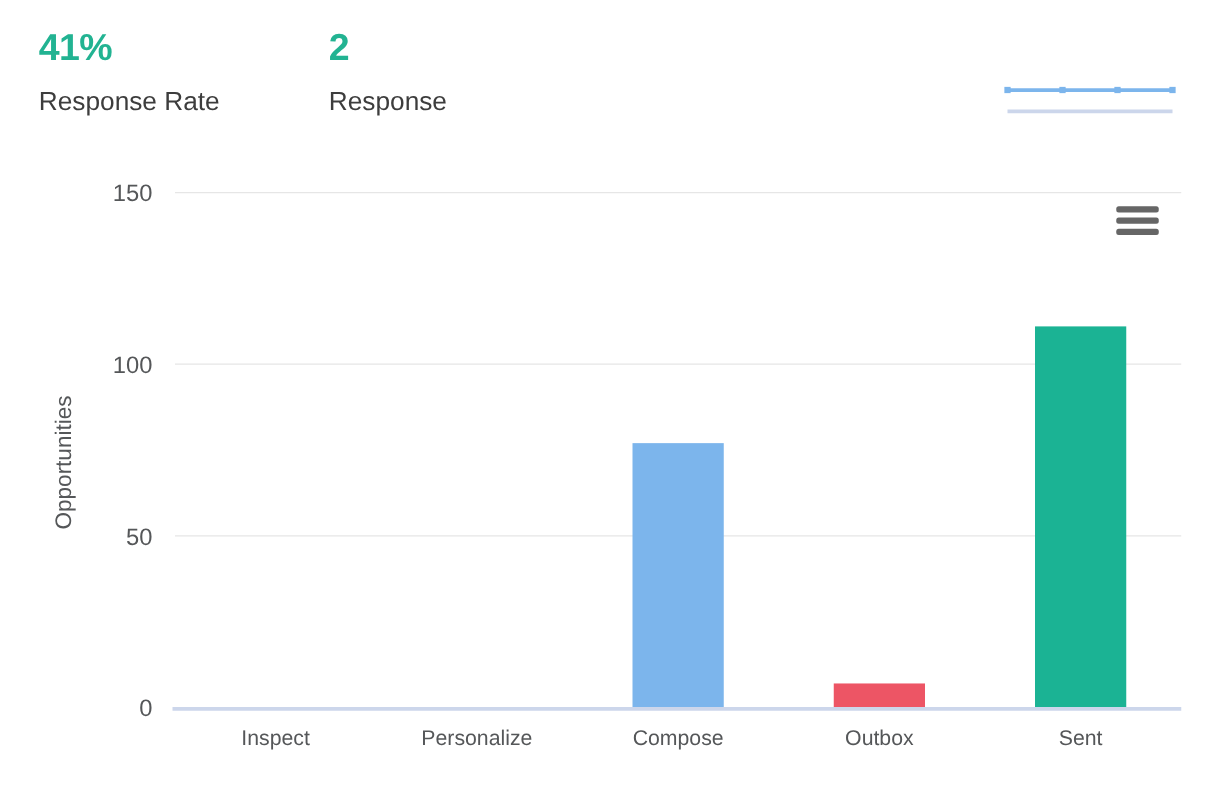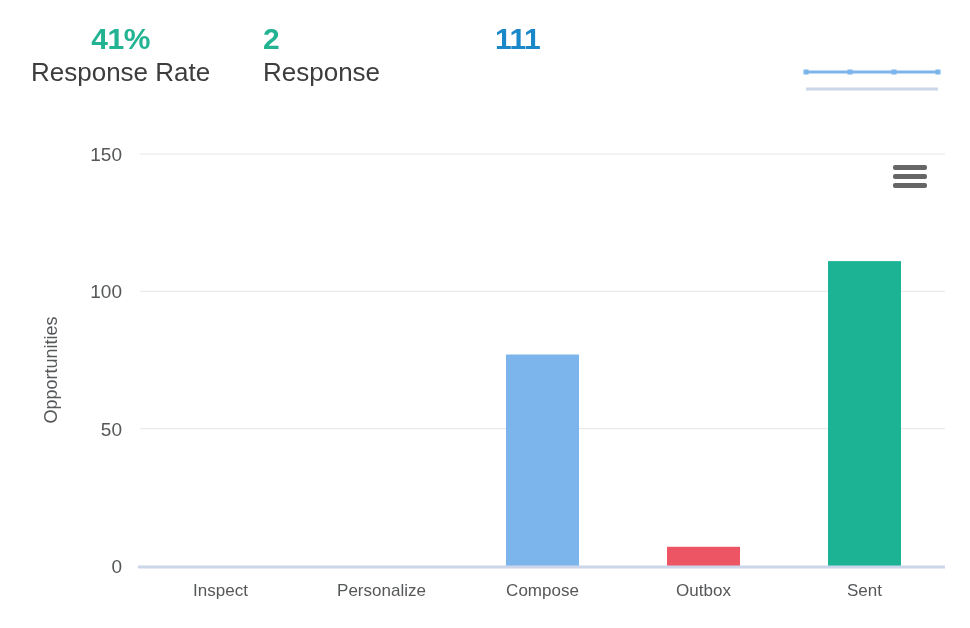--- a/index.html
+++ b/index.html
@@ -30,28 +30,28 @@
     top: 22px;
   }
   .kpi-value {
     font-size: 30px;
     font-weight: 700;
     line-height: 34px;
     letter-spacing: -0.5px;
     white-space: nowrap;
   }
   .kpi-label {
-    font-size: 26px;
+    font-size: 21px;
     font-weight: 400;
     line-height: 28px;
     color: #3d3d3d;
     white-space: nowrap;
-    margin-top: 2px;
+    margin-top: 12px;
   }
-  #kpi-response-rate { left: 31px; text-align: center; }
+  #kpi-response-rate { left: 31px; }
   #kpi-templates     { left: 263px; }
   #kpi-emailed       { left: 495px; }
 
   
   #sparkline-wrap {
     position: absolute;
     left: 802px;
     top: 58px;
     width: 140px;
     height: 40px;
@@ -128,21 +128,20 @@
     <div class="kpi-value" style="color: rgb(34, 179, 146);">41%</div>
     <div class="kpi-label">Response Rate</div>
   </div>
 
   <div class="kpi" id="kpi-templates">
     <div class="kpi-value" style="color: rgb(34, 179, 146);">2</div>
     <div class="kpi-label">Response</div>
   </div>
 
   <div class="kpi" id="kpi-emailed">
-    <div class="kpi-value" style="color: rgb(26, 135, 200);">111</div>
   </div>
 
   <div id="sparkline-wrap">
     <svg id="sparkline-svg" width="140" height="40" viewBox="0 0 140 40">
       <g id="sparkline-group">
           <line x1="4" y1="14" x2="136" y2="14" stroke="#7cb5ec" stroke-width="3"></line>
           <rect x="1.5" y="11.5" width="5" height="5" fill="#7cb5ec"></rect>
           <rect x="45.5" y="11.5" width="5" height="5" fill="#7cb5ec"></rect>
           <rect x="89.5" y="11.5" width="5" height="5" fill="#7cb5ec"></rect>
           <rect x="133.5" y="11.5" width="5" height="5" fill="#7cb5ec"></rect>

